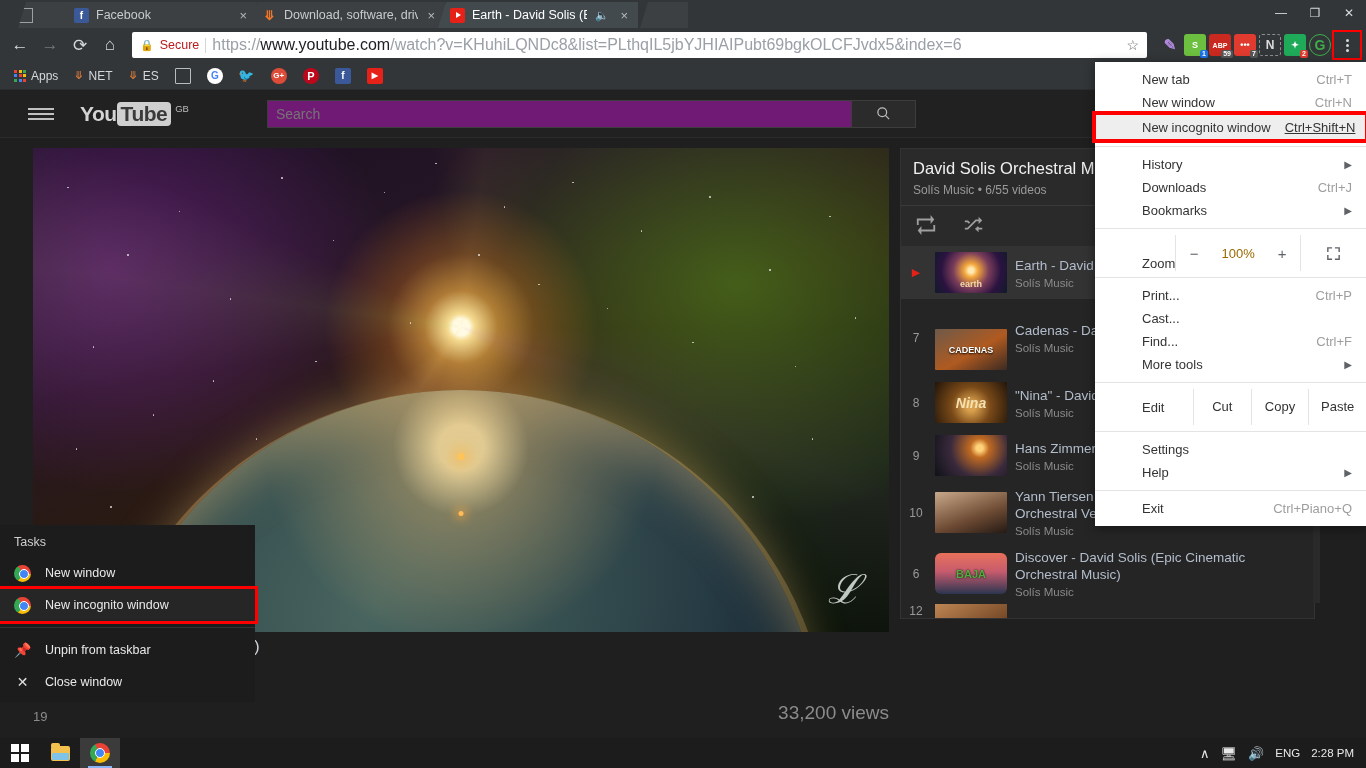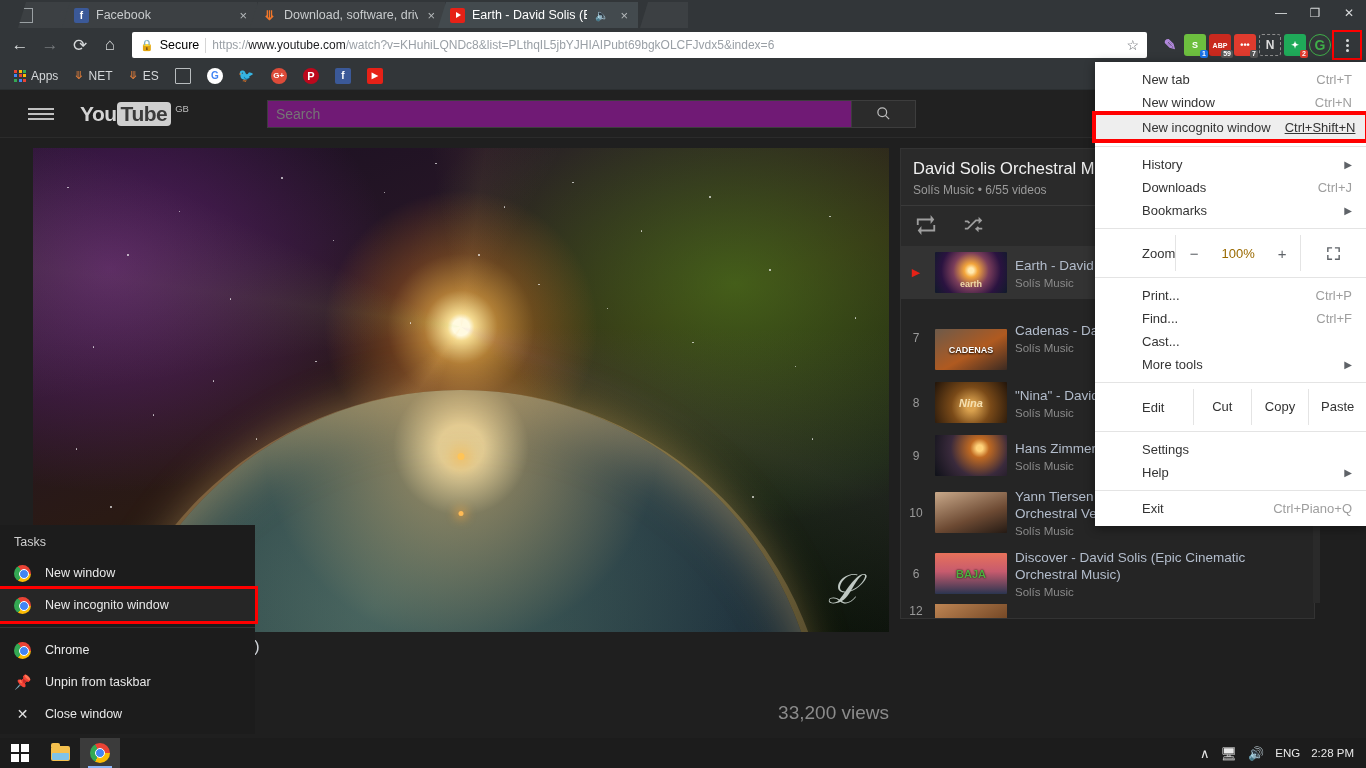--- a/index.html
+++ b/index.html
@@ -39,23 +39,23 @@
 
   
   .toolbar { height:34px; background:#323639; display:flex; align-items:center; padding:0 6px; gap:2px; position:relative; }
   .navbtn { width:28px;height:28px;display:flex;align-items:center;justify-content:center;color:#d6d9da; font-size:17px; }
   .navbtn.dim { color:#75797c; }
   .omnibox {
     flex:1; height:26px; margin:0 6px; background:#fff; border-radius:2px;
     display:flex; align-items:center; padding:0 8px; gap:6px; min-width:0;
   }
   .lock { color:#0b8043; font-size:11px; }
-  .secure-txt { color:#000000; font-size:12.5px; }
+  .secure-txt { color:#b91c1c; font-size:12.5px; }
   .omni-div { width:1px; height:15px; background:#d5d5d5; }
-  .url { font-size:12px; color:#9aa0a6; white-space:nowrap; overflow:hidden; min-width:0;text-align:right; }
+  .url { font-size:16px; color:#9aa0a6; white-space:nowrap; overflow:hidden; min-width:0;text-align:right; }
   .url b { color:#202124; font-weight:normal; }
   .star { color:#5f6368; font-size:14px; padding-left:6px; }
   .ext-icons { display:flex; align-items:center; gap:3px; padding-left:4px; }
   .ext { width:22px; height:22px; border-radius:3px; position:relative; display:flex; align-items:center; justify-content:center; font-size:9px; color:#fff; font-weight:bold; }
   .ext .badge { position:absolute; right:-2px; bottom:-2px; font-size:7px; line-height:8px; padding:0 2px; border-radius:2px; color:#fff; }
   .menu-dots { width:26px;height:26px; display:flex; flex-direction:column; align-items:center; justify-content:center; gap:2px; }
   .menu-dots i { width:3px;height:3px;background:#d6d9da;border-radius:50%; display:block;}
   .menu-highlight { outline:2px solid #ff0000; }
 
   
@@ -136,21 +136,21 @@
   .pl-scroll { position:absolute; right:0; top:0; width:7px; height:455px; background:#2a2a2a; }
   .pl-scroll i { position:absolute; left:1px; top:70px; width:5px; height:115px; background:#5a5a5a; border-radius:3px; display:block; }
 
   
   .cmenu { position:absolute; left:1095px; top:62px; width:271px; background:#fff; box-shadow:0 2px 10px rgba(0,0,0,.45); padding:6px 0; z-index:50; font-size:13px; color:#333; }
   .cm-item { height:23px; display:flex; align-items:center; padding:0 14px 0 47px; position:relative; white-space:nowrap; }
   .cm-item .accel { margin-left:auto; color:#9e9e9e; padding-left:14px; }
   .cm-item .arrow { margin-left:auto; color:#5f6368; font-size:10px; }
   .cm-sep { height:1px; background:#e4e4e4; margin:6px 0; }
   .cm-hl { background:#eeeeee; outline:4px solid #ff0000; outline-offset:-1px; z-index:2; }
-  .cm-zoom { display:flex; align-items:center; height:36px; }
+  .cm-zoom { display:flex; align-items:flex-end; height:36px; }
   .cm-zoom .zl { padding-left:47px; flex:1; }
   .cm-zbox { display:flex; align-items:center; border-left:1px solid #e4e4e4; height:36px; }
   .cm-zbtn { width:36px; text-align:center; color:#5f6368; font-size:15px; }
   .cm-zval { width:52px; text-align:center; color:#9a6a00; font-size:13px; }
   .cm-full { width:72px; display:flex; align-items:center; justify-content:center; border-left:1px solid #e4e4e4; height:36px; color:#5f6368; }
   .cm-edit { display:flex; align-items:center; height:36px; }
   .cm-edit .el { padding-left:47px; width:98px; }
   .cm-edit .eb { flex:1; text-align:center; border-left:1px solid #e4e4e4; height:36px; line-height:36px; }
 
   
@@ -401,21 +401,21 @@
                 </span>
               <span class="pl-text">
                 <span class="pl-name" style="display:block;">Cadenas - David… Drama)</span>
                 <span class="pl-chan" style="display:block;">Solís Music</span>
               </span>
             </div>
 
             <div class="pl-item">
               <span class="pl-idx">8</span>
               <span class="pl-thumb" style="background:radial-gradient(circle at 50% 60%, #d9a14e 0 10%, #7a4a18 45%, #21140a 100%);">
-                  <span style="font-size:11px;color:#f5e0b0;font-style:italic;">Nina</span>
+                  <span style="font-size:14px;color:#f5e0b0;font-style:italic;">Nina</span>
                 </span>
               <span class="pl-text">
                 <span class="pl-name" style="display:block;">"Nina" - David So… Instrumental)</span>
                 <span class="pl-chan" style="display:block;">Solís Music</span>
               </span>
             </div>
 
             <div class="pl-item">
               <span class="pl-idx">9</span>
               <span class="pl-thumb" style="background:radial-gradient(circle at 62% 32%, #ffd27a 0 6%, #c06a22 18%, #3a2a3c 55%, #0e1118 100%);"></span>
@@ -429,21 +429,21 @@
               <span class="pl-idx">10</span>
               <span class="pl-thumb" style="background:linear-gradient(160deg,#c9a98a,#6d4a33 60%,#241a14);"></span>
               <span class="pl-text">
                 <span class="pl-name" style="display:block;">Yann Tiersen - Comptine d'un autre été: Piano Orchestral Version</span>
                 <span class="pl-chan" style="display:block;">Solís Music</span>
               </span>
             </div>
 
             <div class="pl-item">
               <span class="pl-idx">6</span>
-              <span class="pl-thumb" style="background:linear-gradient(180deg,#e8715a 0%,#c75b6e 45%,#2b3550 100%);font-size:11px;color:#4fae3f;text-shadow:0 0 2px #000;">
+              <span class="pl-thumb" style="background:linear-gradient(180deg,#e8715a 0%,#c75b6e 45%,#2b3550 100%);font-size:11px;color:#4fae3f;text-shadow:0 0 2px #000;border-radius:6px;">
                   <span>BAJA</span>
                 </span>
               <span class="pl-text">
                 <span class="pl-name" style="display:block;">Discover - David Solis (Epic Cinematic Orchestral Music)</span>
                 <span class="pl-chan" style="display:block;">Solís Music</span>
               </span>
             </div>
 
             <div class="pl-item" style="overflow:hidden;height:14px;padding-top:0;padding-bottom:0;">
               <span class="pl-idx">12</span>
@@ -498,25 +498,25 @@
               <path d="M3 3h7v2H5v5H3V3zm11 0h7v7h-2V5h-5V3zM3 14h2v5h5v2H3v-7zm16 0h2v7h-7v-2h5v-5z" fill="#5f6368"></path>
             </svg>
         </span>
       </div>
       <div class="cm-sep"></div>
       <div class="cm-item">
         <span>Print...</span>
         <span class="accel">Ctrl+P</span>
       </div>
       <div class="cm-item">
+        <span>Cast...</span>
+      </div>
+      <div class="cm-item">
         <span>Find...</span>
         <span class="accel">Ctrl+F</span>
-      </div>
-      <div class="cm-item">
-        <span>Cast...</span>
       </div>
       <div class="cm-item">
         <span>More tools</span>
         <span class="arrow">▶</span>
       </div>
       <div class="cm-sep"></div>
       <div class="cm-edit">
         <span class="el">Edit</span>
         <span class="eb">Cut</span>
         <span class="eb">Copy</span>
@@ -543,24 +543,20 @@
     <div class="jump-hdr">Tasks</div>
     <div class="jump-item">
       <span class="chrome-ball"></span>
       <span>New window</span>
     </div>
     <div class="jump-item jump-hl">
       <span class="chrome-ball"></span>
       <span>New incognito window</span>
     </div>
     <div class="jump-sep"></div>
-    <div class="jump-item">
-      <span class="chrome-ball"></span>
-      <span>Chrome</span>
-    </div>
     <div class="jump-item">
       <span class="jump-ico">📌</span>
       <span>Unpin from taskbar</span>
     </div>
     <div class="jump-item">
       <span class="jump-ico">✕</span>
       <span>Close window</span>
     </div>
   </div>
 

